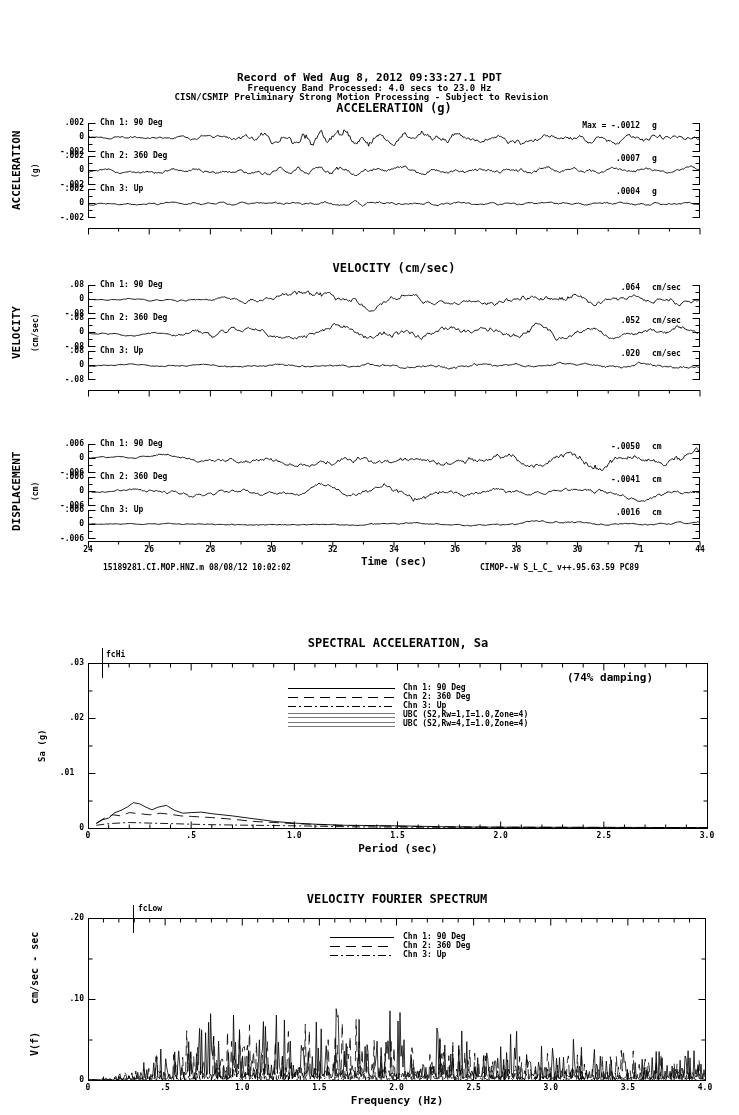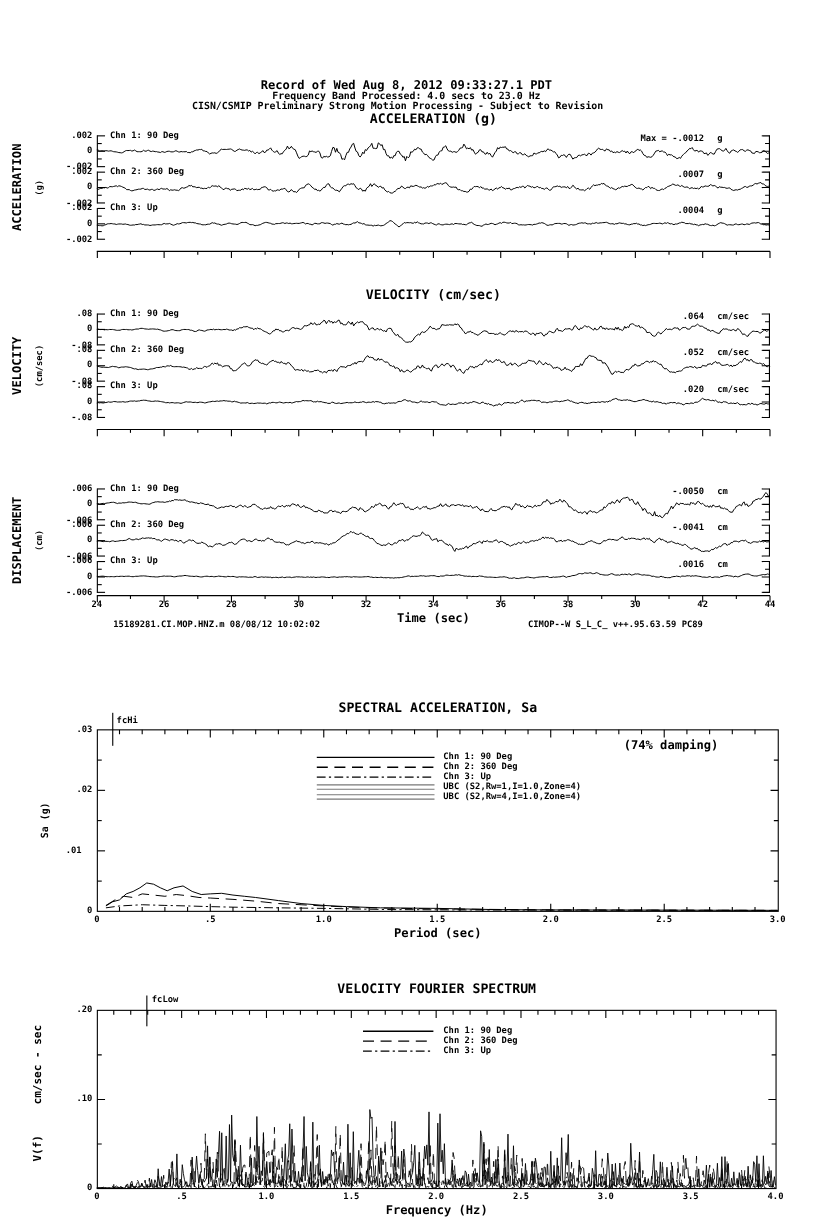--- a/index.html
+++ b/index.html
@@ -313,21 +313,21 @@
     </svg>
     <div class="abs f8 ctr" style="left: 68px; top: 546px; width: 40px;">24</div>
     <div class="abs f8 ctr" style="left: 129.2px; top: 546px; width: 40px;">26</div>
     <div class="abs f8 ctr" style="left: 190.4px; top: 546px; width: 40px;">28</div>
     <div class="abs f8 ctr" style="left: 251.6px; top: 546px; width: 40px;">30</div>
     <div class="abs f8 ctr" style="left: 312.8px; top: 546px; width: 40px;">32</div>
     <div class="abs f8 ctr" style="left: 374px; top: 546px; width: 40px;">34</div>
     <div class="abs f8 ctr" style="left: 435.2px; top: 546px; width: 40px;">36</div>
     <div class="abs f8 ctr" style="left: 496.4px; top: 546px; width: 40px;">38</div>
     <div class="abs f8 ctr" style="left: 557.6px; top: 546px; width: 40px;">30</div>
-    <div class="abs f8 ctr" style="left: 618.8px; top: 546px; width: 40px;">42</div>
+    <div class="abs f8 ctr" style="left: 618.8px; top: 546px; width: 40px;">71</div>
     <div class="abs f8 ctr" style="left: 680px; top: 546px; width: 40px;">44</div>
     <svg width="620" height="166" style="position: absolute; left: 88px; top: 663px;">
       <rect x="0.5" y="0.5" width="619" height="165" fill="none" stroke="#000"></rect>
       <line x1="20.633333333333336" y1="0.5" x2="20.633333333333336" y2="4.5" stroke="#000" stroke-width="1"></line>
       <line x1="20.633333333333336" y1="165.5" x2="20.633333333333336" y2="161.5" stroke="#000" stroke-width="1"></line>
       <line x1="41.26666666666667" y1="0.5" x2="41.26666666666667" y2="4.5" stroke="#000" stroke-width="1"></line>
       <line x1="41.26666666666667" y1="165.5" x2="41.26666666666667" y2="161.5" stroke="#000" stroke-width="1"></line>
       <line x1="61.90000000000001" y1="0.5" x2="61.90000000000001" y2="4.5" stroke="#000" stroke-width="1"></line>
       <line x1="61.90000000000001" y1="165.5" x2="61.90000000000001" y2="161.5" stroke="#000" stroke-width="1"></line>
       <line x1="82.53333333333335" y1="0.5" x2="82.53333333333335" y2="4.5" stroke="#000" stroke-width="1"></line>

